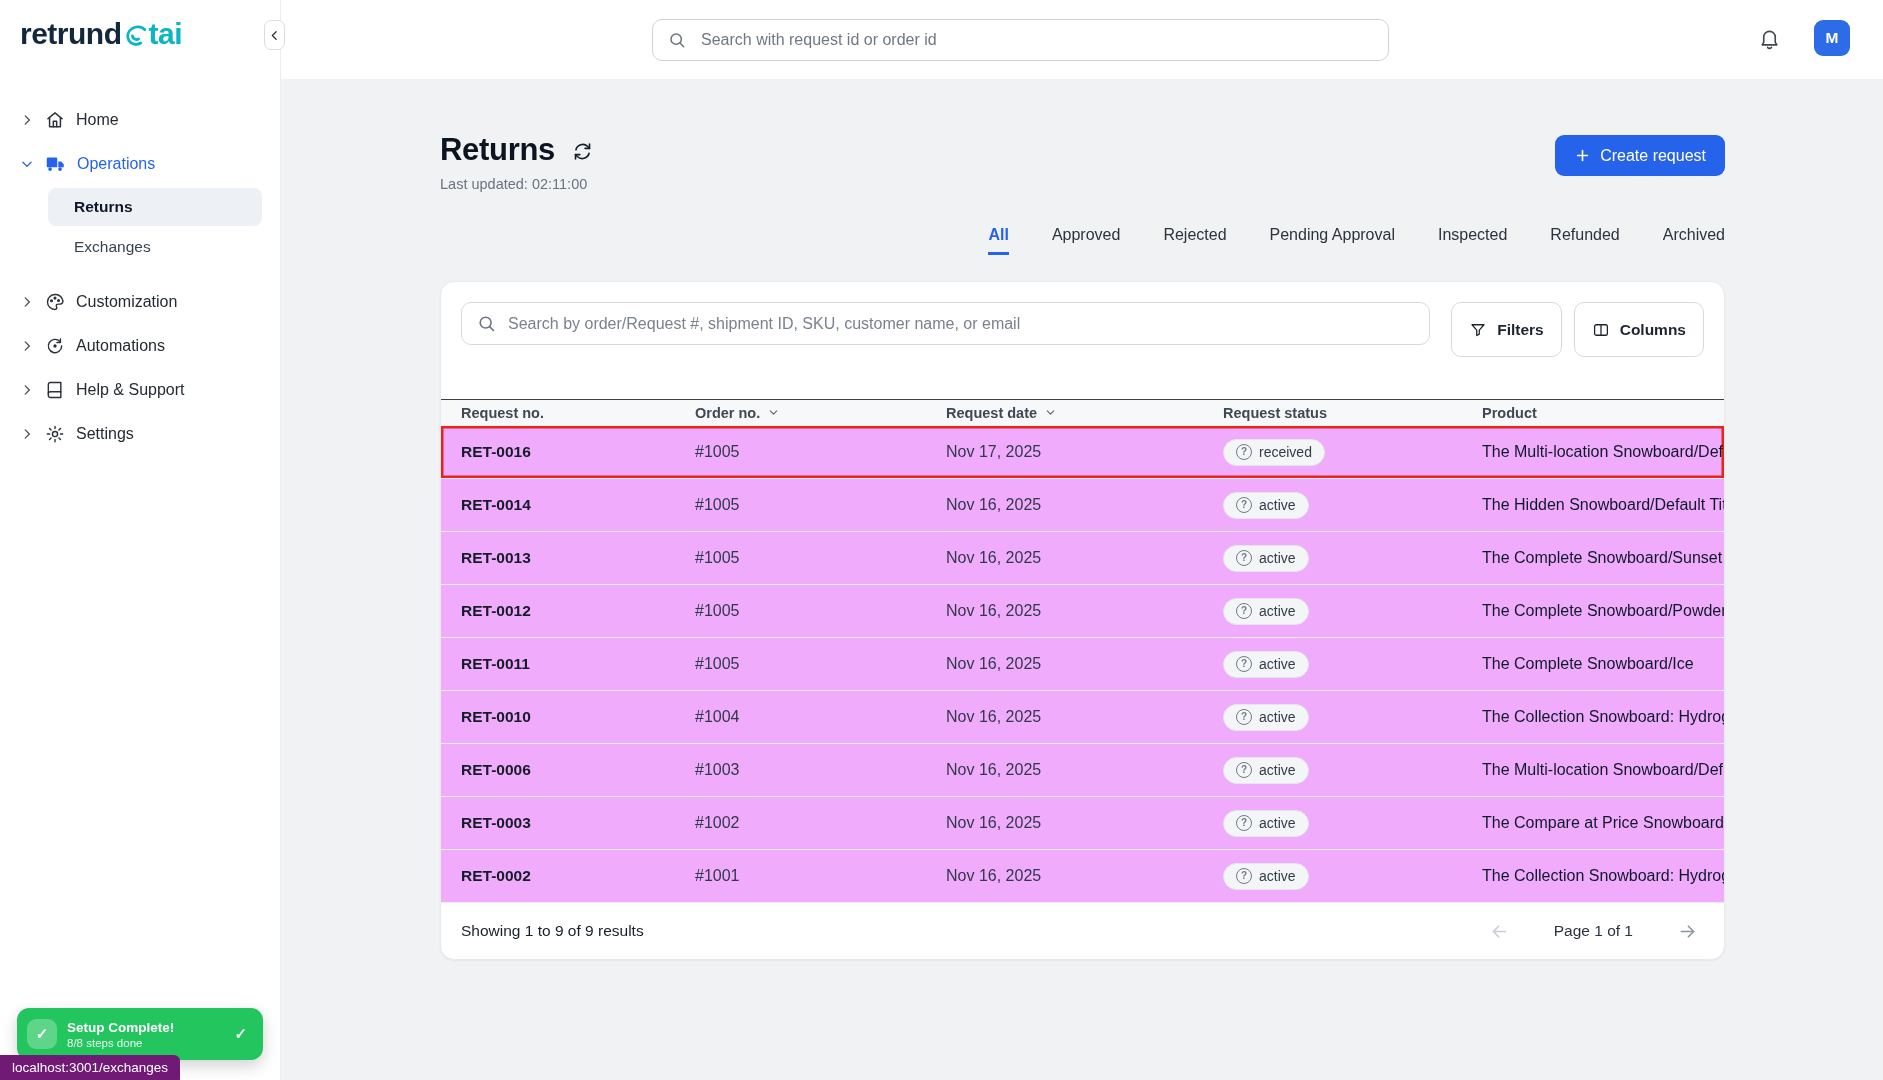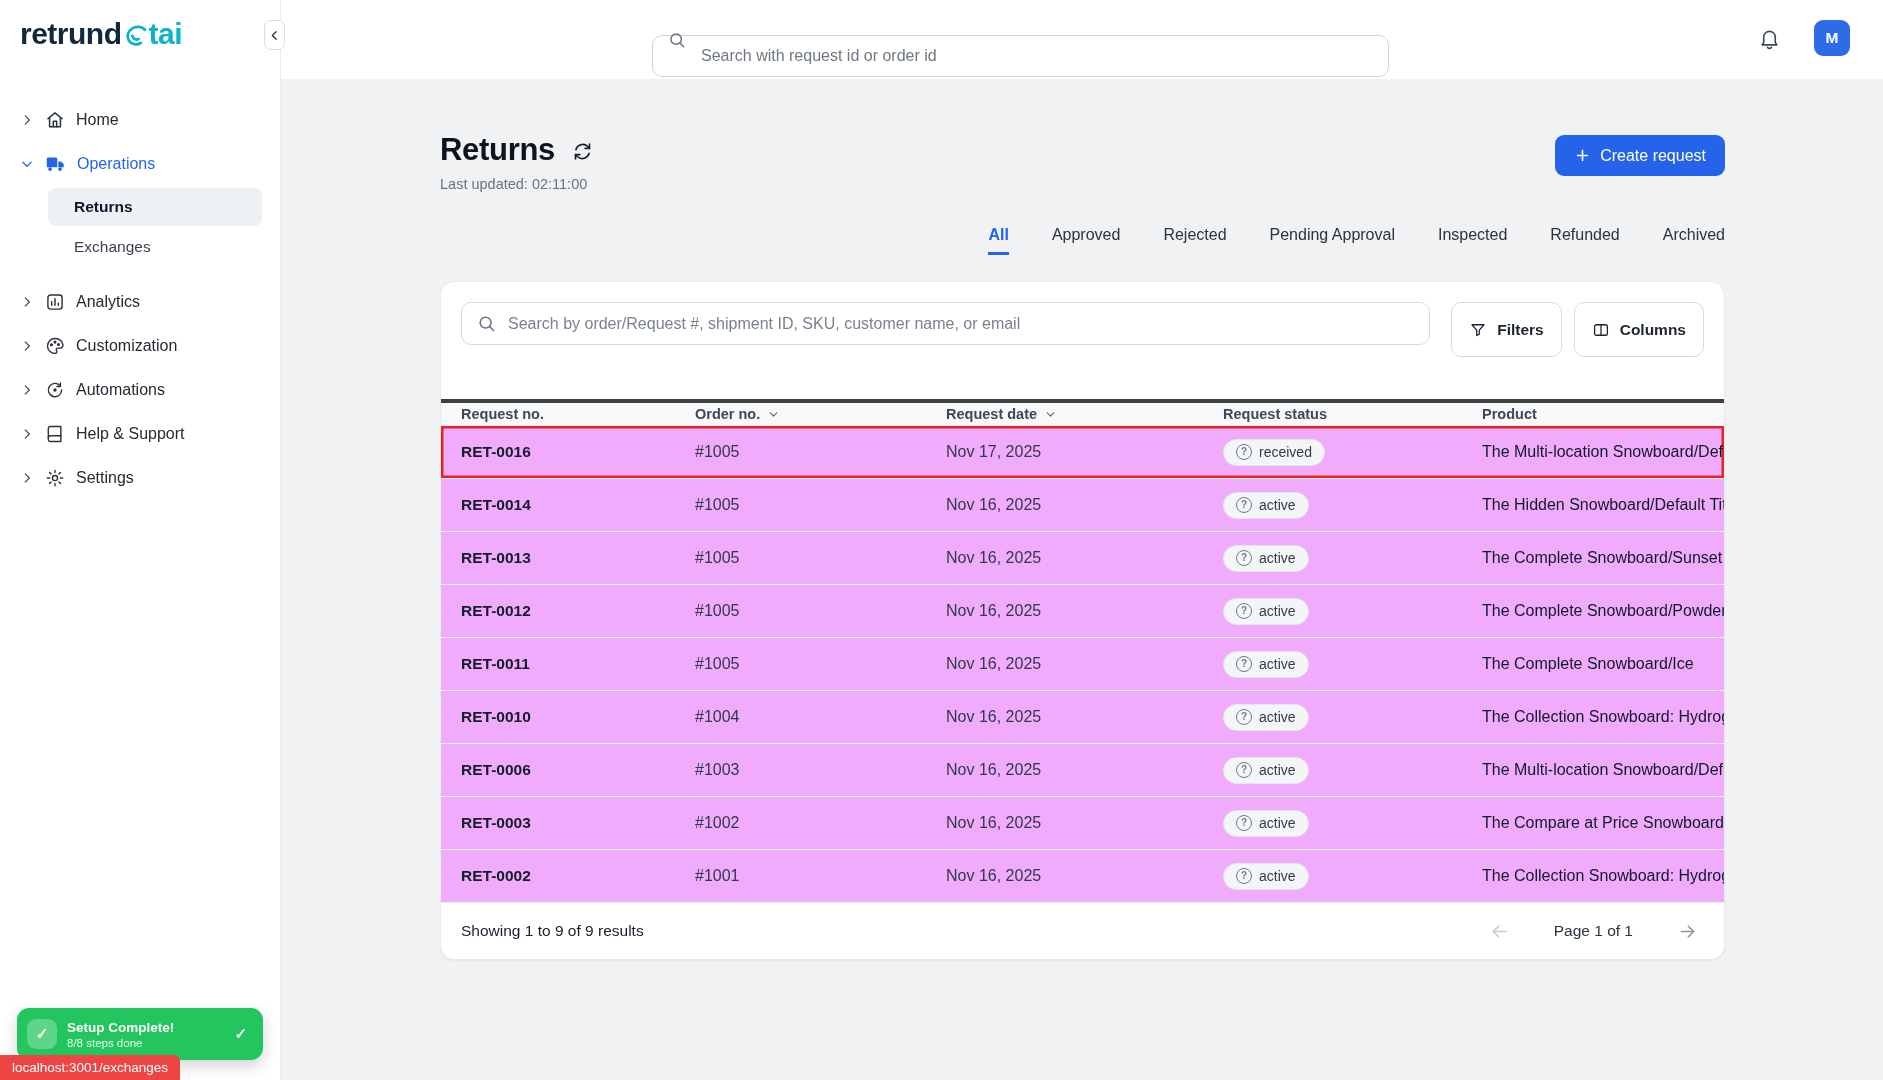--- a/index.html
+++ b/index.html
@@ -7,21 +7,21 @@
   body {
     width:1883px; height:1080px; position:relative; overflow:hidden;
     background:#ffffff; font-family:"Liberation Sans", sans-serif; color:#111827;
   }
 
   
   .topbar { position:absolute; left:0; top:0; right:0; height:79px; background:#fff; z-index:4; }
   .gsearch { position:absolute; left:652px; top:19px; width:737px; height:42px; }
   .gsearch input {
     width:100%; height:100%; border:1.5px solid #cfd4da; border-radius:10px;
-    padding:0 16px 0 48px; font-size:16px; font-family:inherit; color:#111827; outline:none; background:#fff;margin-top:16px;
+    padding:0 16px 0 48px; font-size:16px; font-family:inherit; color:#111827; outline:none; background:#fff;
   }
   .gsearch input::placeholder { color:#6f7883; }
   .gsearch .sicon { position:absolute; left:15px; top:11px; color:#6b7280; }
   .bell { position:absolute; left:1758px; top:27px; color:#3f4752; cursor:pointer; }
   .avatar {
     position:absolute; left:1814px; top:20px; width:36px; height:36px; border-radius:9px;
     background:#2e6be6; color:#fff; font-size:15.5px; font-weight:700;
     display:flex; align-items:center; justify-content:center; cursor:pointer;
   }
 
@@ -82,21 +82,21 @@
   .tbl-search .sicon { position:absolute; left:15px; top:11px; color:#6b7280; }
   .ghost-btn {
     height:55px; padding:0 17px; background:#fff; border:1.5px solid #d6dade; border-radius:10px;
     font-size:15.5px; font-weight:600; color:#1c2430; display:flex; align-items:center; gap:10px;
     cursor:pointer; font-family:inherit;
   }
   .ghost-btn + .ghost-btn { margin-left:12px; }
 
   .thead {
     display:grid; grid-template-columns:234px 251px 277px 259px 1fr; align-items:center;
-    height:41px; background:#f7f8fa; border-top:4px solid #404040; border-bottom:1px solid #eceef1;
+    height:41px; background:#f7f8fa; border-top:1px solid #404040; border-bottom:1px solid #eceef1;
     padding-left:20px; margin-top:26px; font-size:14.5px; font-weight:600; color:#3f4854;
   }
   .th { display:flex; align-items:center; gap:7px; }
   .th .sort { display:inline-flex; color:#5b6470; }
 
   .row {
     display:grid; grid-template-columns:234px 251px 277px 259px 1fr; align-items:center;
     height:53px; padding-left:20px; border-bottom:1px solid #edeff2; font-size:16px; color:#30394a;
     cursor:pointer; position:relative; background:#f0abfc;
   }
@@ -129,21 +129,21 @@
     box-shadow:0 6px 16px rgba(0,0,0,.18); cursor:pointer;
   }
   .toast-badge {
     width:30px; height:30px; border-radius:9px; background:rgba(255,255,255,.28); color:#fff;
     display:flex; align-items:center; justify-content:center; font-size:15px; font-weight:700; flex:none;
   }
   .toast-title { font-size:13.5px; font-weight:700; color:#fff; }
   .toast-sub { font-size:11.5px; color:rgba(255,255,255,.92); margin-top:2px; }
   .toast-check { margin-left:auto; color:#fff; font-size:15px; font-weight:700; }
   .statusbar {
-    position:absolute; left:0; bottom:0; height:25px; background:#ef4444; color:#fff; font-size:13.5px;
+    position:absolute; left:0; bottom:0; height:25px; background:#701a75; color:#fff; font-size:13.5px;
     display:flex; align-items:center; padding:0 12px; border-top-right-radius:6px; z-index:11; width:fit-content;
   }
 </style>
 </head>
 <body>
 
 <header class="topbar">
   <div class="gsearch">
     <span class="sicon">
       <svg width="20" height="20" viewBox="0 0 24 24" fill="none" stroke="currentColor" stroke-width="1.8" stroke-linecap="round">
@@ -209,34 +209,20 @@
     </div>
 
     <div class="sub-item selected">
       <span>Returns</span>
     </div>
     <div class="sub-item">
       <span>Exchanges</span>
     </div>
     <div class="sub-gap"></div>
 
-    <div class="nav-item">
-      <span class="chev">
-          <svg width="14" height="14" viewBox="0 0 24 24" fill="none" stroke="currentColor" stroke-width="2.2" stroke-linecap="round" stroke-linejoin="round">
-            <path d="M9 5l7 7-7 7"></path>
-          </svg>
-        </span>
-      <span class="nicon">
-          <svg width="20" height="20" viewBox="0 0 24 24" fill="none" stroke="currentColor" stroke-width="1.7" stroke-linecap="round">
-            <rect x="3.5" y="3.5" width="17" height="17" rx="3"></rect>
-            <path d="M8 16v-4.5M12 16V8M16 16v-2.5"></path>
-          </svg>
-        </span>
-      <span>Analytics</span>
-    </div>
 
     <div class="nav-item">
       <span class="chev">
           <svg width="14" height="14" viewBox="0 0 24 24" fill="none" stroke="currentColor" stroke-width="2.2" stroke-linecap="round" stroke-linejoin="round">
             <path d="M9 5l7 7-7 7"></path>
           </svg>
         </span>
       <span class="nicon">
           <svg width="20" height="20" viewBox="0 0 24 24" fill="none" stroke="currentColor" stroke-width="1.7" stroke-linecap="round">
             <path d="M12 3a9 9 0 1 0 0 18c1.5 0 2.2-.9 2.2-2 0-1-.7-1.6-.7-2.5 0-1.2 1-2 2.3-2H18a3.5 3.5 0 0 0 3-5.4C19.6 5.2 16.2 3 12 3z"></path>

